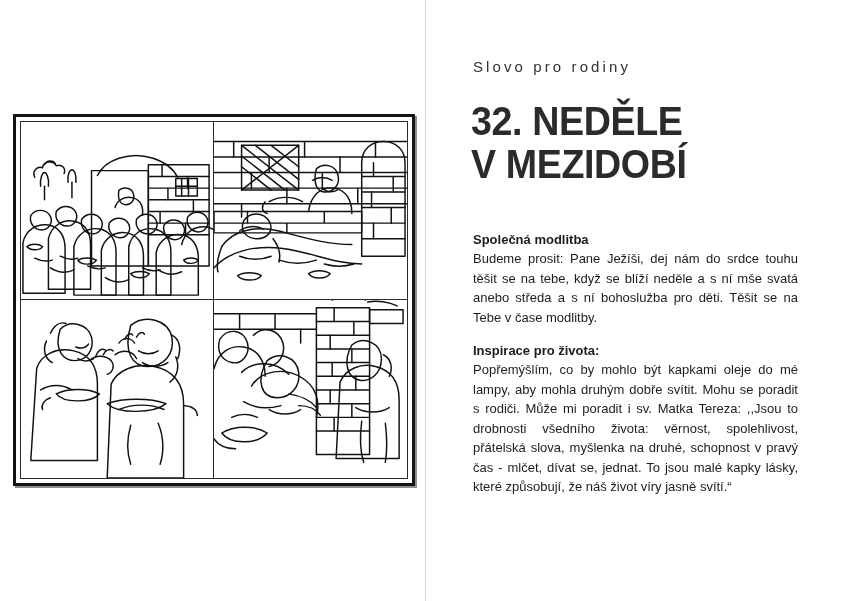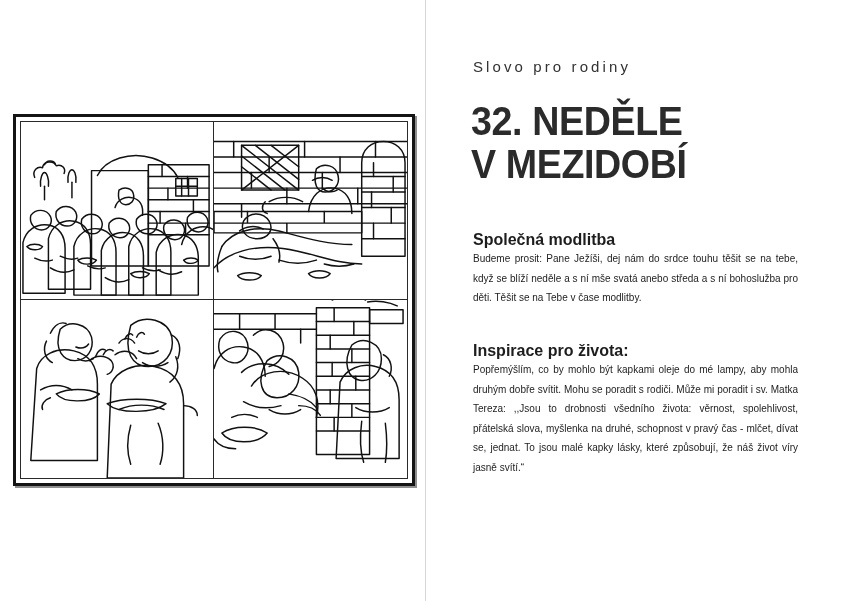--- a/index.html
+++ b/index.html
@@ -88,28 +88,28 @@
     transform: scaleX(0.94);
     transform-origin: left top;
   }
   #title .title-line { display: block; white-space: nowrap; }
 
   .section { position: absolute; left: 47px; width: 325px; }
   #section-prayer { top: 231px; }
   #section-inspiration { top: 342px; }
 
   .section-heading {
-    font-size: 16px;
+    font-size: 13px;
     font-weight: 700;
     color: #1d1d1d;
     line-height: 17px;
     margin-bottom: 1px;
   }
   .section-body {
-    font-size: 10px;
+    font-size: 13px;
     line-height: 19.5px;
     color: #1d1d1d;
     text-align: justify;
     text-justify: inter-word;
   }
 </style>
 </head>
 <body>
 
 <div id="page">

